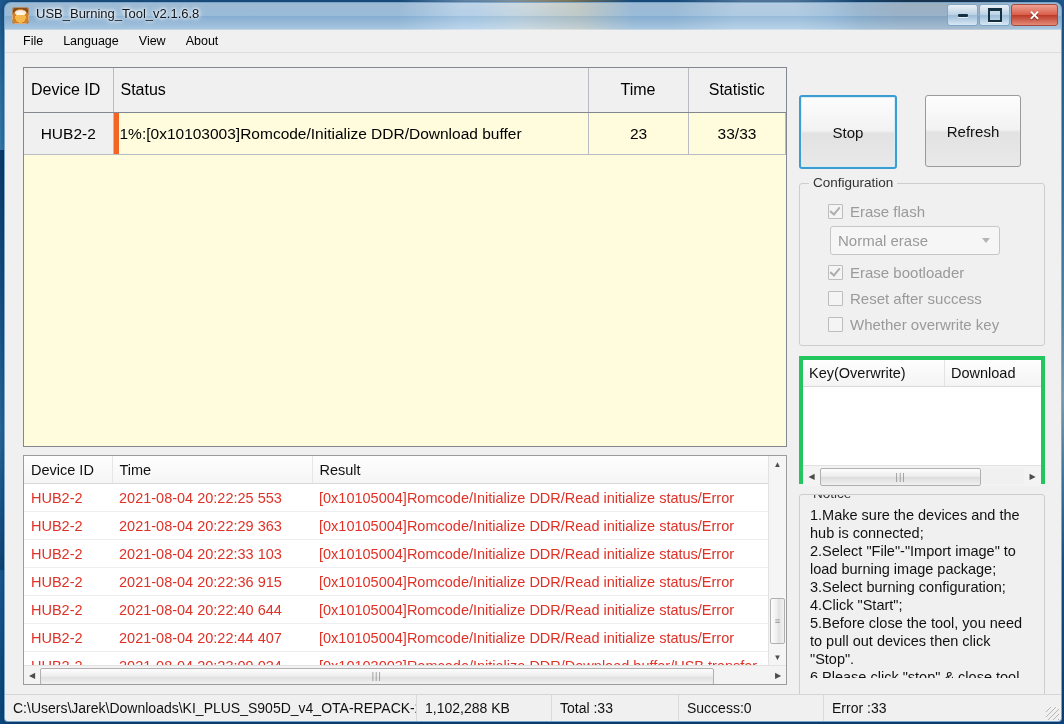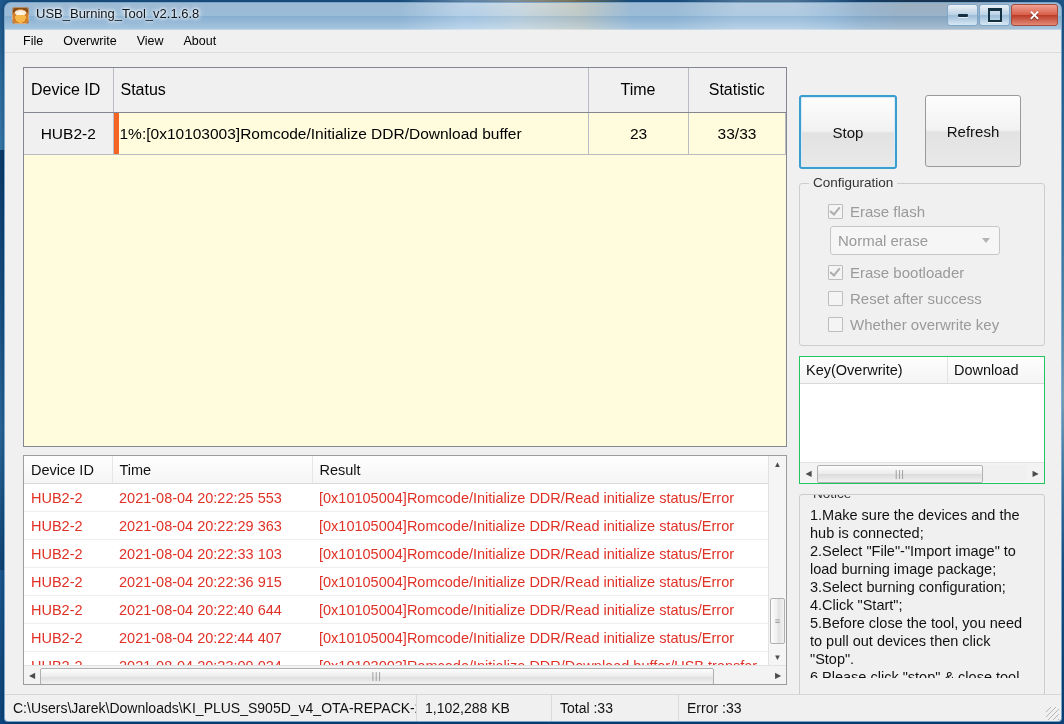--- a/index.html
+++ b/index.html
@@ -98,21 +98,21 @@
     position:relative;border-radius:1px;flex:0 0 auto;}
   .chk.on .box:after{content:"";position:absolute;left:3px;top:0px;width:4px;height:8px;
     border:solid #aeaeae;border-width:0 2px 2px 0;transform:rotate(40deg);}
   .selbox{margin:2px 0 4px 22px;width:168px;height:27px;border:1px solid #c6c6c6;border-radius:3px;
     background:#f6f6f6;display:flex;align-items:center;position:relative;}
   .selbox .sv{font-size:15px;color:#9a9a9a;padding-left:7px;}
   .selbox .arw{position:absolute;right:9px;top:11px;width:0;height:0;
     border-left:4px solid transparent;border-right:4px solid transparent;border-top:5px solid #b4b4b4;}
 
   
-  #keywrap{margin-top:10px;border:1px solid #22c55e;background:#fff;height:128px;position:relative;box-sizing:border-box;}
+  #keywrap{margin-top:10px;border:4px solid #22c55e;background:#fff;height:128px;position:relative;box-sizing:border-box;}
   #keywrap .khead{display:flex;height:26px;background:linear-gradient(180deg,#fefefe,#f4f4f4);
     border-bottom:1px solid #d9d9d9;align-items:center;font-size:14.5px;color:#111;}
   #keywrap .khead .k1{flex:1;padding-left:6px;border-right:1px solid #e3e3e3;line-height:26px;}
   #keywrap .khead .k2{width:90px;padding-left:6px;line-height:26px;}
   #keywrap .kbody{height:78px;background:#fff;}
   .hsb{height:20px;border-top:1px solid #e2e2e2;background:#f3f3f3;display:flex;align-items:center;}
   .hsb .ar{width:17px;text-align:center;font-size:8px;color:#4d4d4d;}
   .hsb .track{flex:1;height:16px;background:#f0f0f0;position:relative;}
   .hsb .thumb{position:absolute;left:0;top:0;height:16px;border:1px solid #b0b0b0;border-radius:2px;
     background:linear-gradient(180deg,#fdfdfd,#ebebeb 50%,#dcdcdc 51%,#f0f0f0);
@@ -184,21 +184,21 @@
           </div>
       </div>
       <div class="wbtn close">
         <div class="g">✕</div>
       </div>
     </div>
   </div>
 
   <div id="menubar">
     <div class="mi">File</div>
-    <div class="mi">Overwrite</div>
+    <div class="mi">Language</div>
     <div class="mi">View</div>
     <div class="mi">About</div>
   </div>
 
   <div id="client">
 
     <div id="devwrap">
       <table class="dev">
         <colgroup>
             <col style="width:89px">
@@ -361,17 +361,18 @@
         <div class="ar">▶</div>
       </div>
     </div>
 
   </div>
 
   <div id="statusbar">
     <div class="cell c-path">C:\Users\Jarek\Downloads\KI_PLUS_S905D_v4_OTA-REPACK-20180815.i</div>
     <div class="cell c-size">1,102,288 KB</div>
     <div class="cell c-total">Total :33</div>
+    <div class="cell c-succ">Success:0</div>
     <div class="cell c-err">Error :33</div>
     <div id="grip"></div>
   </div>
 
 </div>
 
 </body></html>

